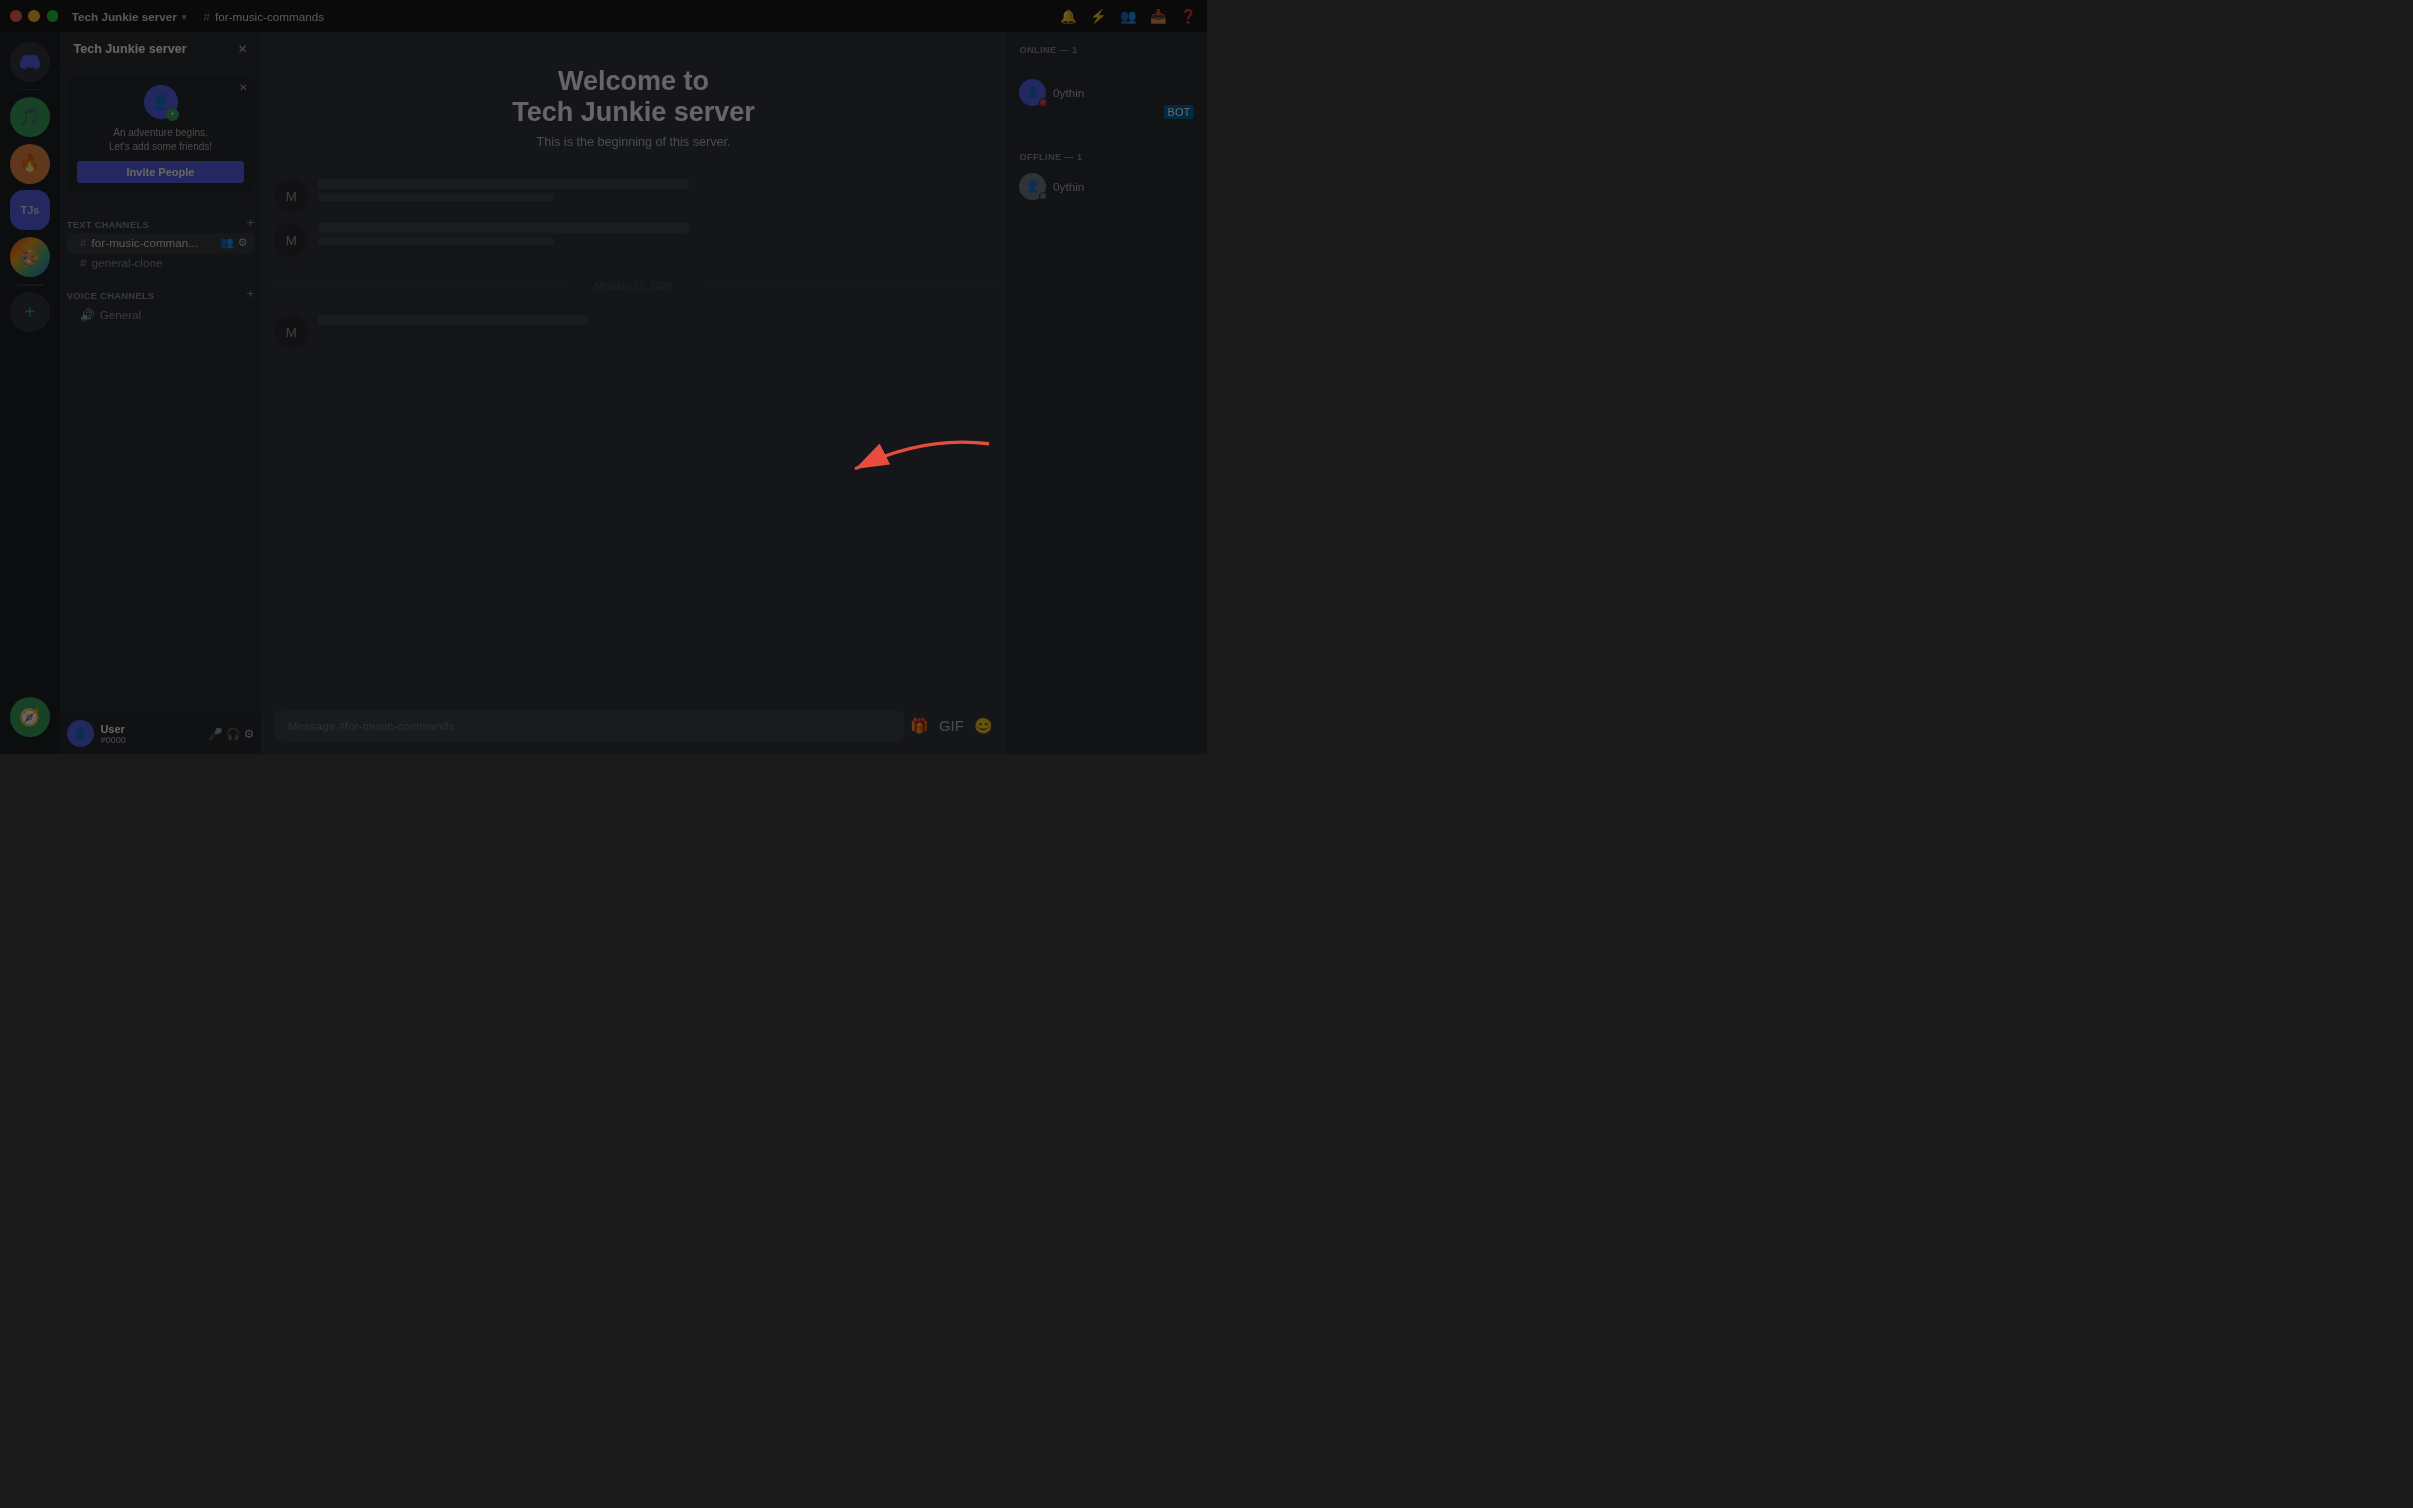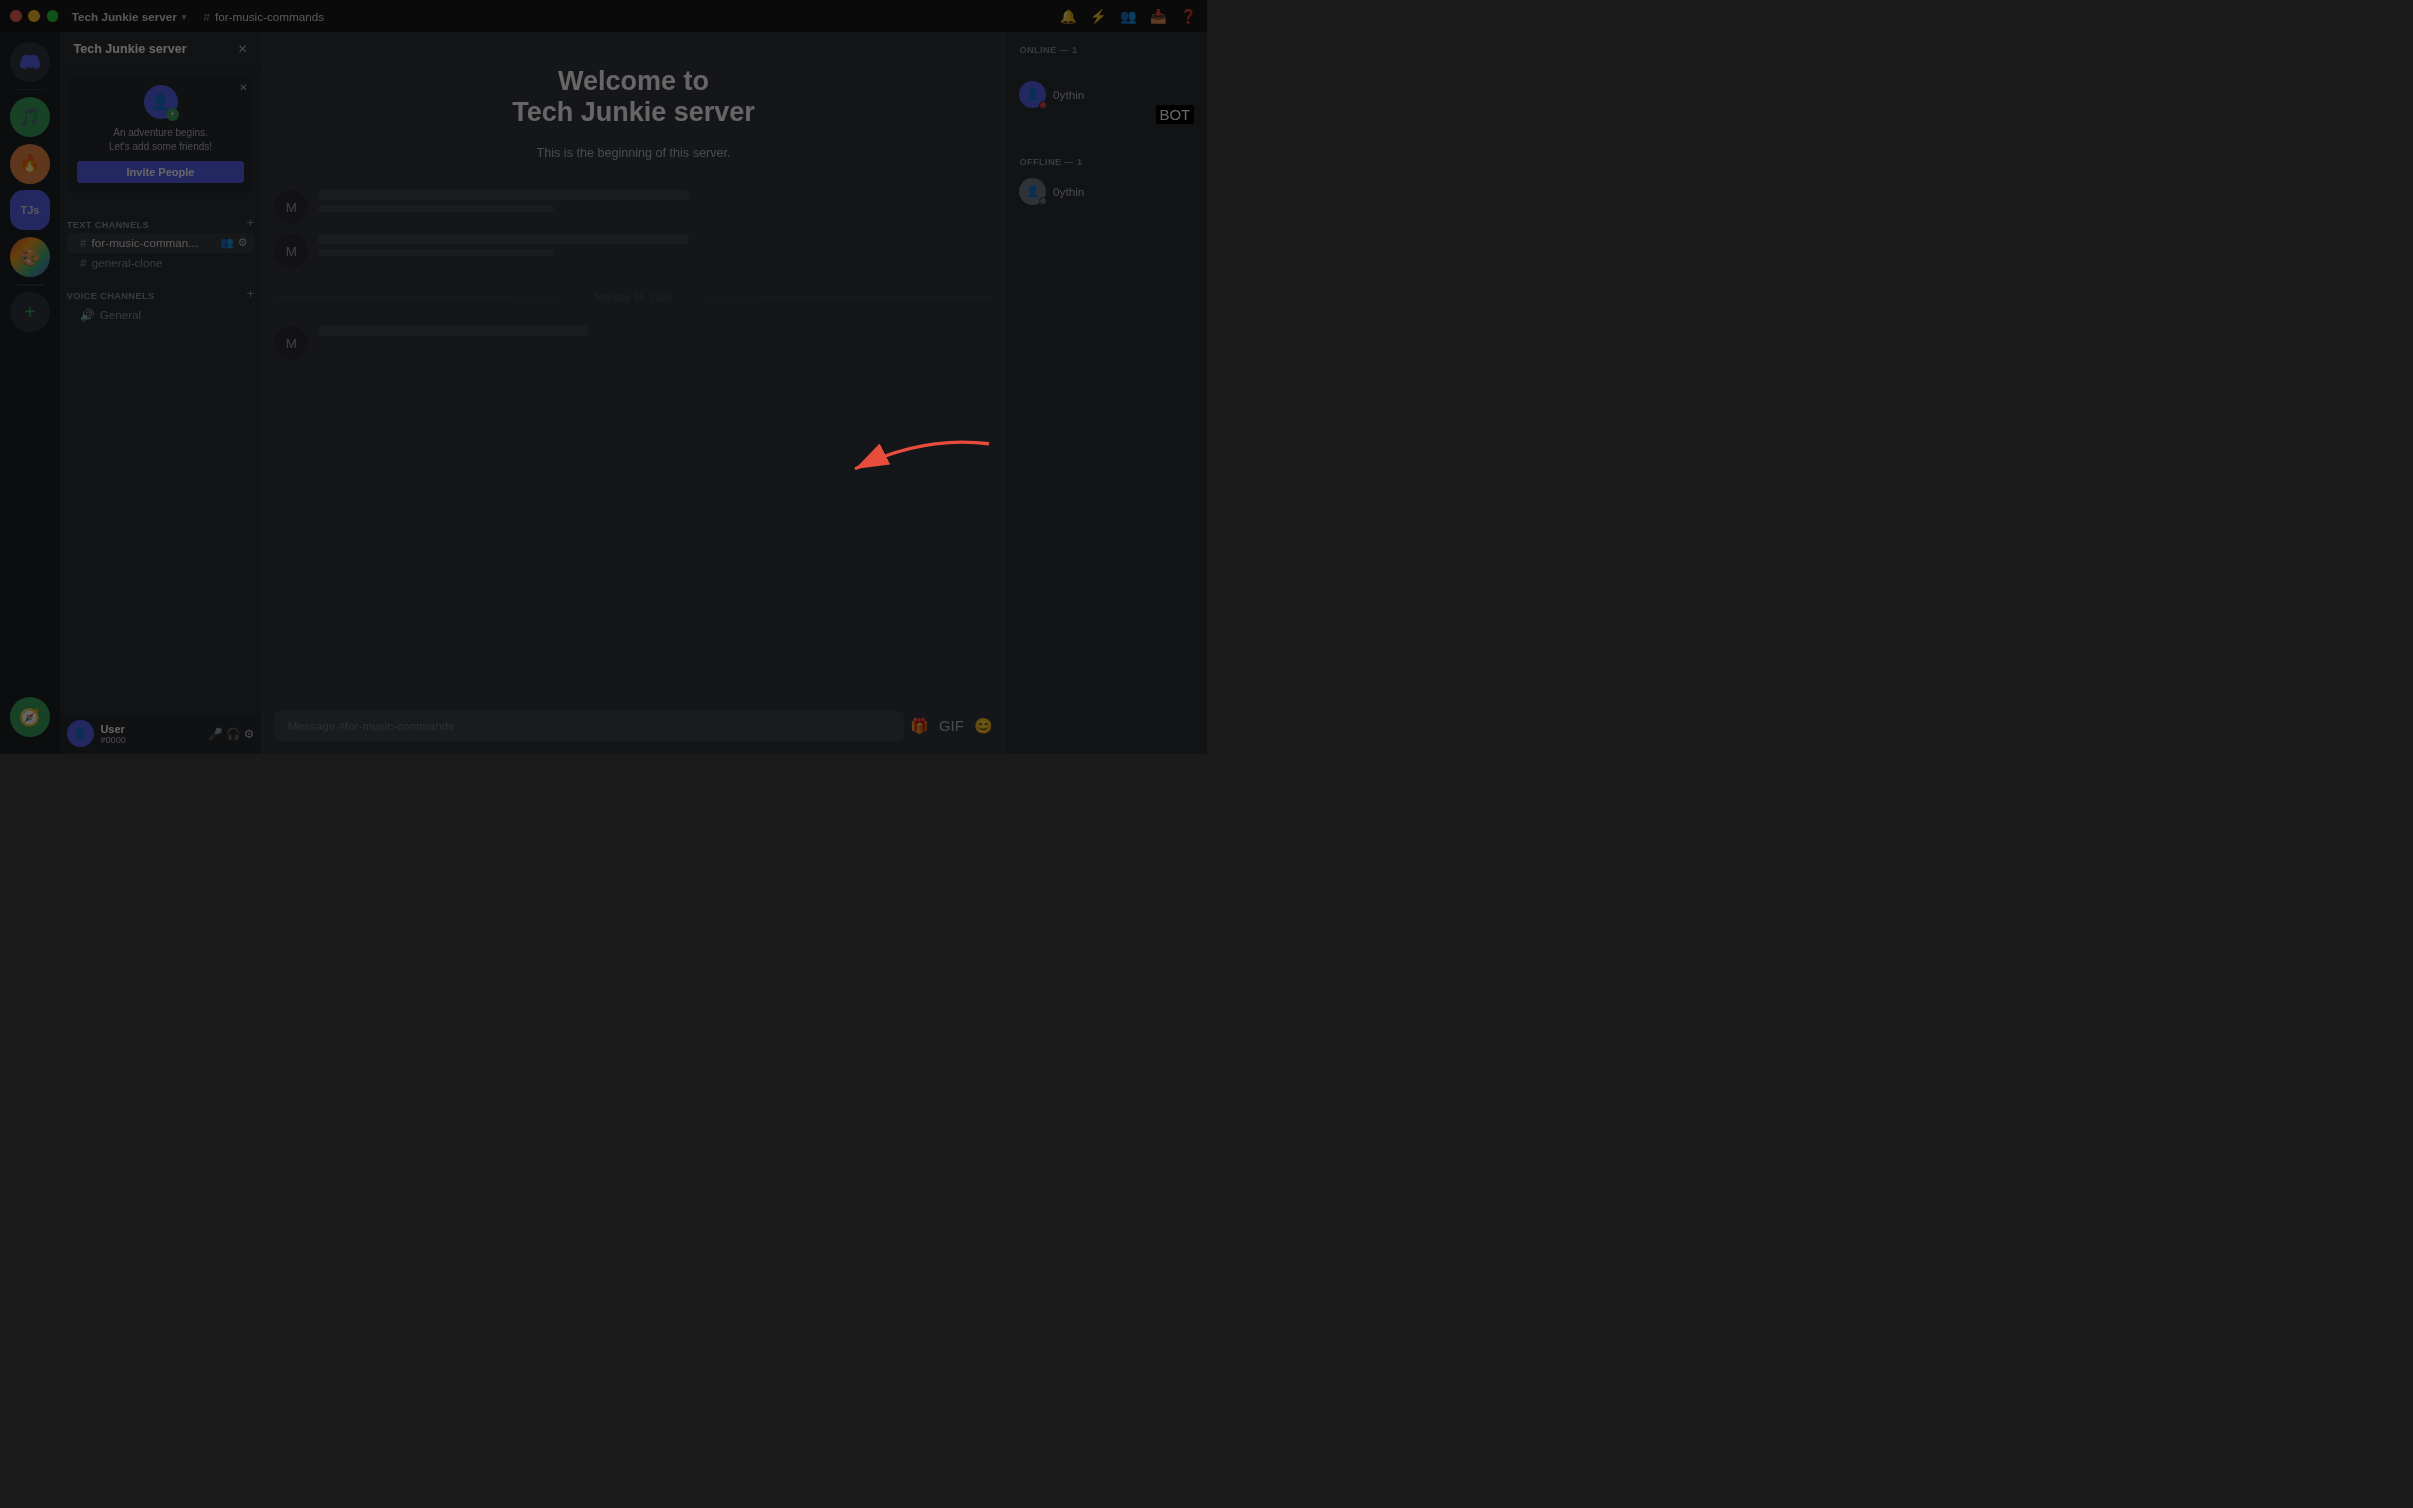--- a/index.html
+++ b/index.html
@@ -299,21 +299,21 @@
     }
 
     .welcome-area {
       padding: 34px 17px 17px;
       text-align: center;
     }
     .welcome-title {
       color: #fff;
       font-size: 27px;
       font-weight: 700;
-      margin-bottom: 18px;
+      margin-bottom: 7px;
     }
     .welcome-sub {
       color: #b9bbbe;
       font-size: 12.6px;
     }
 
     .messages-area {
       flex: 1;
       padding: 13.4px;
       overflow-y: auto;
@@ -413,22 +413,22 @@
       position: absolute;
       bottom: -0.8px; right: -0.8px;
       width: 8.4px; height: 8.4px;
       border-radius: 50%;
       border: 1.7px solid #2f3136;
     }
     .status-offline { background: #747f8d; }
     .status-dnd { background: #ed4245; }
     .member-name { color: #b9bbbe; font-size: 11.7px; }
     .member-tag {
-      font-size: 15px;
-      background: #000000;
+      font-size: 11px;
+      background: #0369a1;
       color: #fff;
       padding: 0.8px 3.4px;
       border-radius: 2.5px;
       margin-left: auto;
       margin-top: 40px;
     }
 
     
     .modal-overlay {
       position: absolute;

